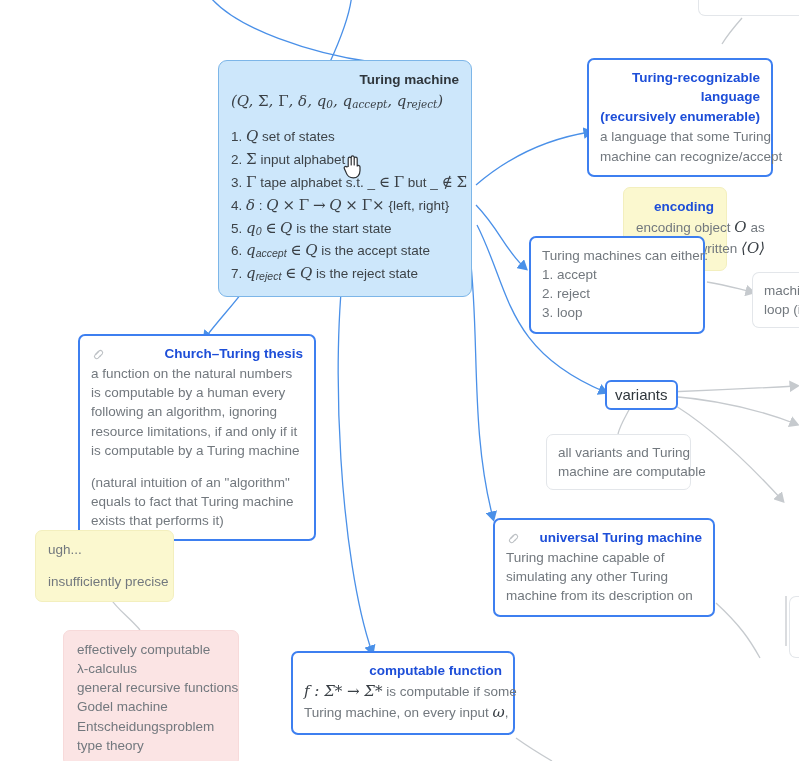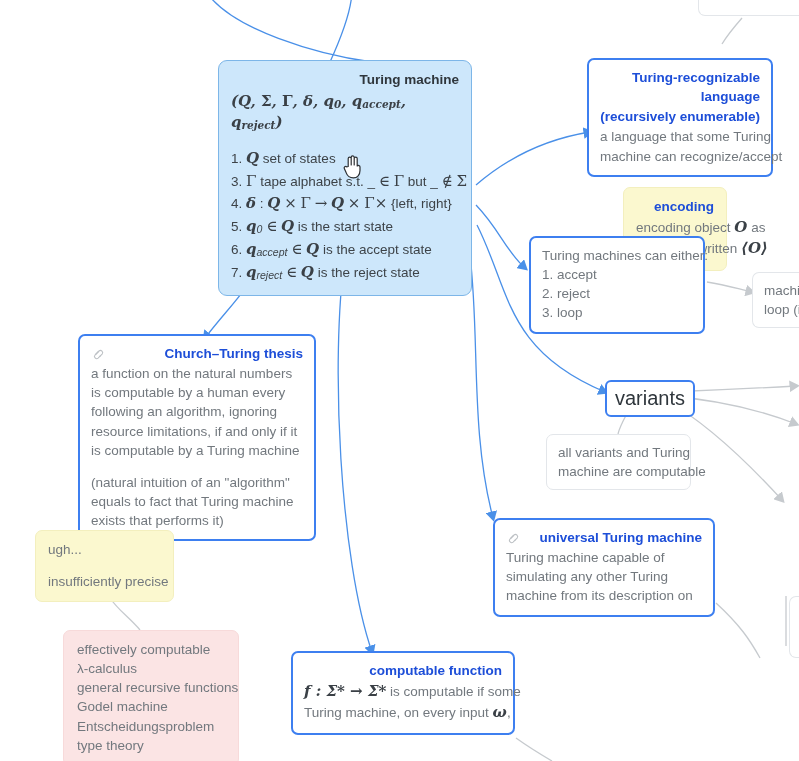--- a/index.html
+++ b/index.html
@@ -58,21 +58,20 @@
   .node.main .title {
     font-size: 13.5px;
     color: #2f363c;
     margin-bottom: 2px;
   }
   .math {
     font-family: "DejaVu Serif", "Liberation Serif", serif;
     font-style: italic;
     font-size: 15px;
     color: #3a4046;
-    font-weight: bold;
   }
   .math-up {
     font-family: "DejaVu Serif", "Liberation Serif", serif;
     font-style: normal;
     font-size: 15px;
     color: #3a4046;
   }
   .sub {
     font-size: 10.5px;
     vertical-align: -0.18em;
@@ -110,21 +109,21 @@
     background: #fbe4e4;
     border: 1px solid #f7dada;
     padding: 9px 13px 10px 13px;
   }
   
   .node.pill {
     background: #ffffff;
     border: 2.5px solid #3d7ff0;
     border-radius: 6px;
     padding: 2px 8px 3px 8px;
-    font-size: 20px;
+    font-size: 15px;
     color: #2f363c;
   }
 
   .clip-icon {
     position: absolute;
     left: 9px;
     top: 9px;
     width: 16px;
     height: 16px;
     opacity: .65;
@@ -201,20 +200,21 @@
     </g>
   </svg>
 
   <div class="node plain cut-top" style="left:698px; top:-42px; width:120px; height:58px; border-radius:7px;"></div>
 
   <div class="node main" style="left:218px; top:60px; width:254px;">
     <span class="title">Turing machine</span>
     <span class="math">(<span class="math">Q</span>, <span class="math-up">Σ</span>, <span class="math-up">Γ</span>, <span class="math">δ</span>, <span class="math">q</span><span class="sub">0</span>, <span class="math">q</span><span class="sub">accept</span>, <span class="math">q</span><span class="sub">reject</span>)</span>
     <span class="blank"></span>
     <span class="listline">1.&nbsp;<span class="math">Q</span>&nbsp;set of states</span>
+    <span class="listline">2.&nbsp;<span class="math-up">Σ</span>&nbsp;input alphabet</span>
     <span class="listline">3.&nbsp;<span class="math-up">Γ</span>&nbsp;tape alphabet s.t. _ <span class="math-up">∈</span> <span class="math-up">Γ</span> but _ <span class="math-up">∉</span> <span class="math-up">Σ</span></span>
     <span class="listline">4.&nbsp;<span class="math">δ</span> : <span class="math">Q</span> <span class="math-up">×</span> <span class="math-up">Γ</span> <span class="math-up">→</span> <span class="math">Q</span> <span class="math-up">×</span> <span class="math-up">Γ</span><span class="math-up">×</span> {left, right}</span>
     <span class="listline">5.&nbsp;<span class="math">q</span><span class="sub">0</span> <span class="math-up">∈</span> <span class="math">Q</span> is the start state</span>
     <span class="listline">6.&nbsp;<span class="math">q</span><span class="sub">accept</span> <span class="math-up">∈</span> <span class="math">Q</span> is the accept state</span>
     <span class="listline">7.&nbsp;<span class="math">q</span><span class="sub">reject</span> <span class="math-up">∈</span> <span class="math">Q</span> is the reject state</span>
   </div>
 
   <div class="node blue" style="left:587px; top:58px; width:186px;">
     <span class="title">Turing-recognizable language</span>
     <span class="title">(recursively enumerable)</span>

